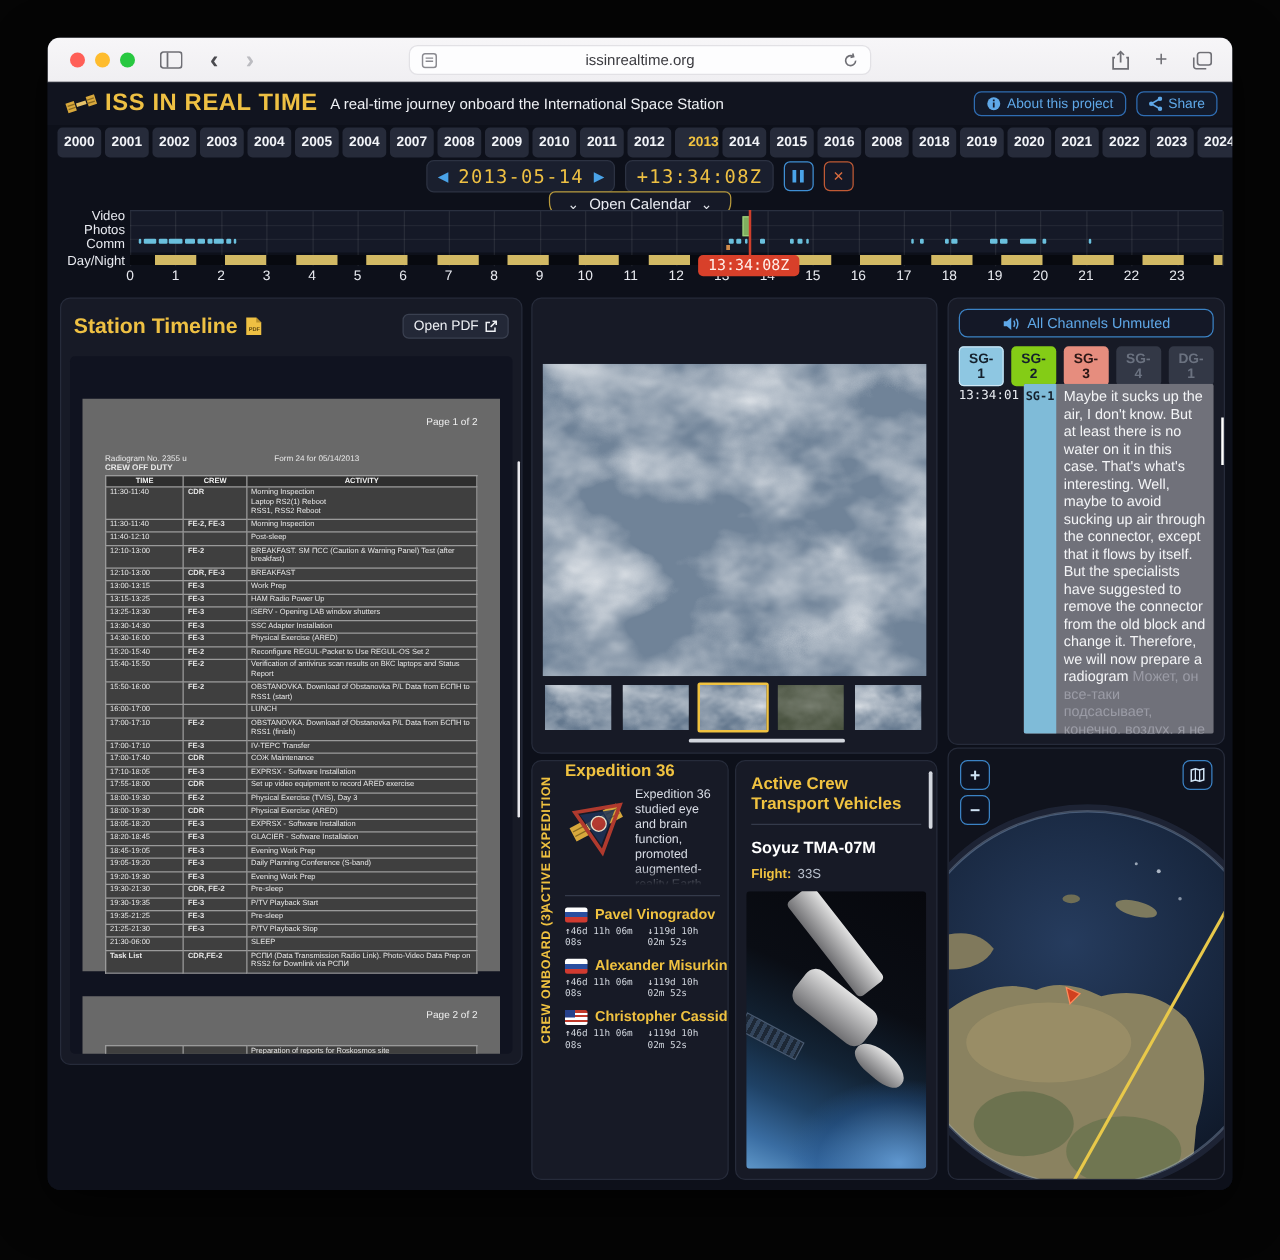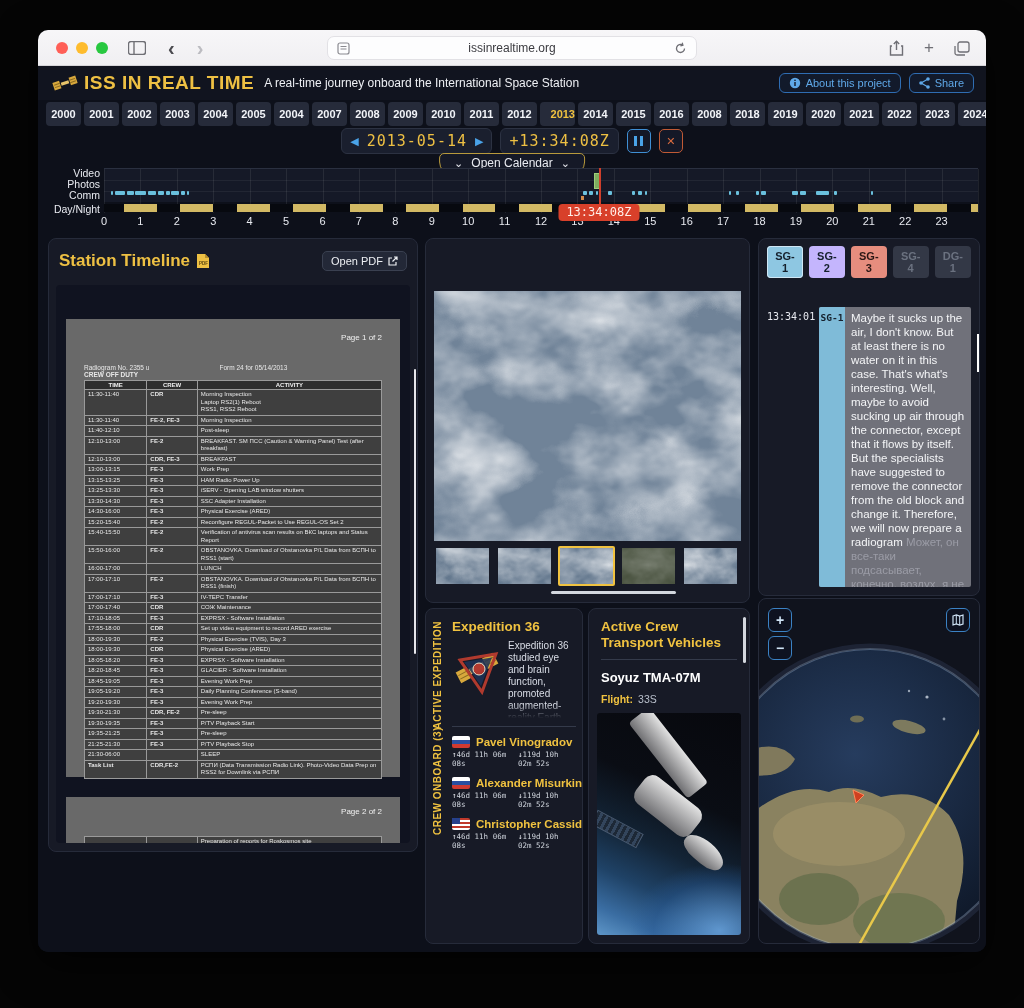--- a/index.html
+++ b/index.html
@@ -99,21 +99,21 @@
   
   .photo-main { position:absolute; left:8px; right:8px; top:52px; height:250px; overflow:hidden; }
   .thumb-row { position:absolute; left:8px; top:307px; display:flex; gap:5px; }
   .thumb { width:57px; height:40px; border:2px solid transparent; border-radius:2px; overflow:hidden; }
   .thumb.sel { border-color:#f0c240; }
   .thumb-scroll { position:absolute; left:125px; top:352px; width:125px; height:3px; background:#d3d7de; border-radius:2px; }
 
   
   .vlabel { position:absolute; writing-mode:vertical-rl; transform:rotate(180deg); color:#f0c240; font-size:10px; font-weight:bold; letter-spacing:.5px; left:6px; white-space:nowrap; }
   .exp-body { position:absolute; left:26px; right:6px; top:0; bottom:0; }
-  .exp-title { color:#f0c240; font-size:13.5px; font-weight:bold; margin-top:10px; }
+  .exp-title { color:#f0c240; font-size:13.5px; font-weight:bold; }
   .exp-row { display:flex; gap:6px; margin-top:6px; position:relative; height:78px; overflow:hidden; }
   .exp-desc { font-size:10px; color:#d9dde6; line-height:12px; }
   .exp-fade { position:absolute; left:0; right:0; bottom:0; height:14px; background:linear-gradient(rgba(23,26,38,0),#171a26); }
   .exp-div { border-top:1px solid #343a4a; margin-top:8px; }
   .crew-item { margin-top:9px; }
   .crew-top { display:flex; align-items:center; gap:6px; }
   .crew-name { color:#f0c240; font-size:11.5px; font-weight:bold; white-space:nowrap; }
   .flag { width:18px; height:12px; border-radius:2px; flex:0 0 18px; position:relative; }
   .flag.ru { background:linear-gradient(#ffffff 33%,#2a4fa0 33% 66%,#d03a30 66%); }
   .flag.us { background:repeating-linear-gradient(#c0392b 0 2px,#ffffff 2px 4px); }
@@ -776,23 +776,30 @@
       <div class="veh-photo">
         <div class="sz-mod" style="left:52px;top:-6px;width:96px;height:26px;transform:rotate(52deg);transform-origin:left top"></div>
         <div class="sz-mod" style="left:36px;top:76px;width:70px;height:34px;transform:rotate(38deg);border-radius:10px"></div>
         <div class="sz-panel" style="left:-6px;top:108px;width:52px;height:16px;transform:rotate(28deg)"></div>
         <div class="sz-mod" style="left:84px;top:128px;width:46px;height:22px;transform:rotate(40deg);border-radius:50% 50% 40% 40%"></div>
       </div>
       <div class="veh-scroll"></div>
     </div>
 
     <div class="panel p-audio">
+      <button class="mute-btn">
+        <svg class="icon-svg" width="14" height="12" viewBox="0 0 14 12">
+            <path d="M1 4 h2.5 L7 1 v10 L3.5 8 H1 z" fill="#5fa8e8"></path>
+            <path d="M9 3.5 q1.5 2.5 0 5 M11 2 q2.5 4 0 8" fill="none" stroke="#5fa8e8" stroke-width="1.2"></path>
+          </svg>
+        <span>All Channels Unmuted</span>
+      </button>
       <div class="chip-row" id="chip-row">
           <button class="chip on1" style="background: rgb(142, 199, 226); color: rgb(21, 32, 44);">SG-1</button>
-          <button class="chip" style="background: #c4b5fd; color: rgb(21, 32, 44);">SG-2</button>
+          <button class="chip" style="background: #84cc16; color: rgb(21, 32, 44);">SG-2</button>
           <button class="chip" style="background: rgb(230, 141, 126); color: rgb(43, 23, 21);">SG-3</button>
           <button class="chip" style="background: rgb(51, 56, 70); color: rgb(107, 114, 128);">SG-4</button>
           <button class="chip" style="background: rgb(51, 56, 70); color: rgb(107, 114, 128);">DG-1</button>
         </div>
       <div class="transcript">
         <div class="tr-time mono">13:34:01</div>
         <div class="tr-block">
           <div class="tr-bar">
             <div class="tr-tag mono">SG-1</div>
           </div>

